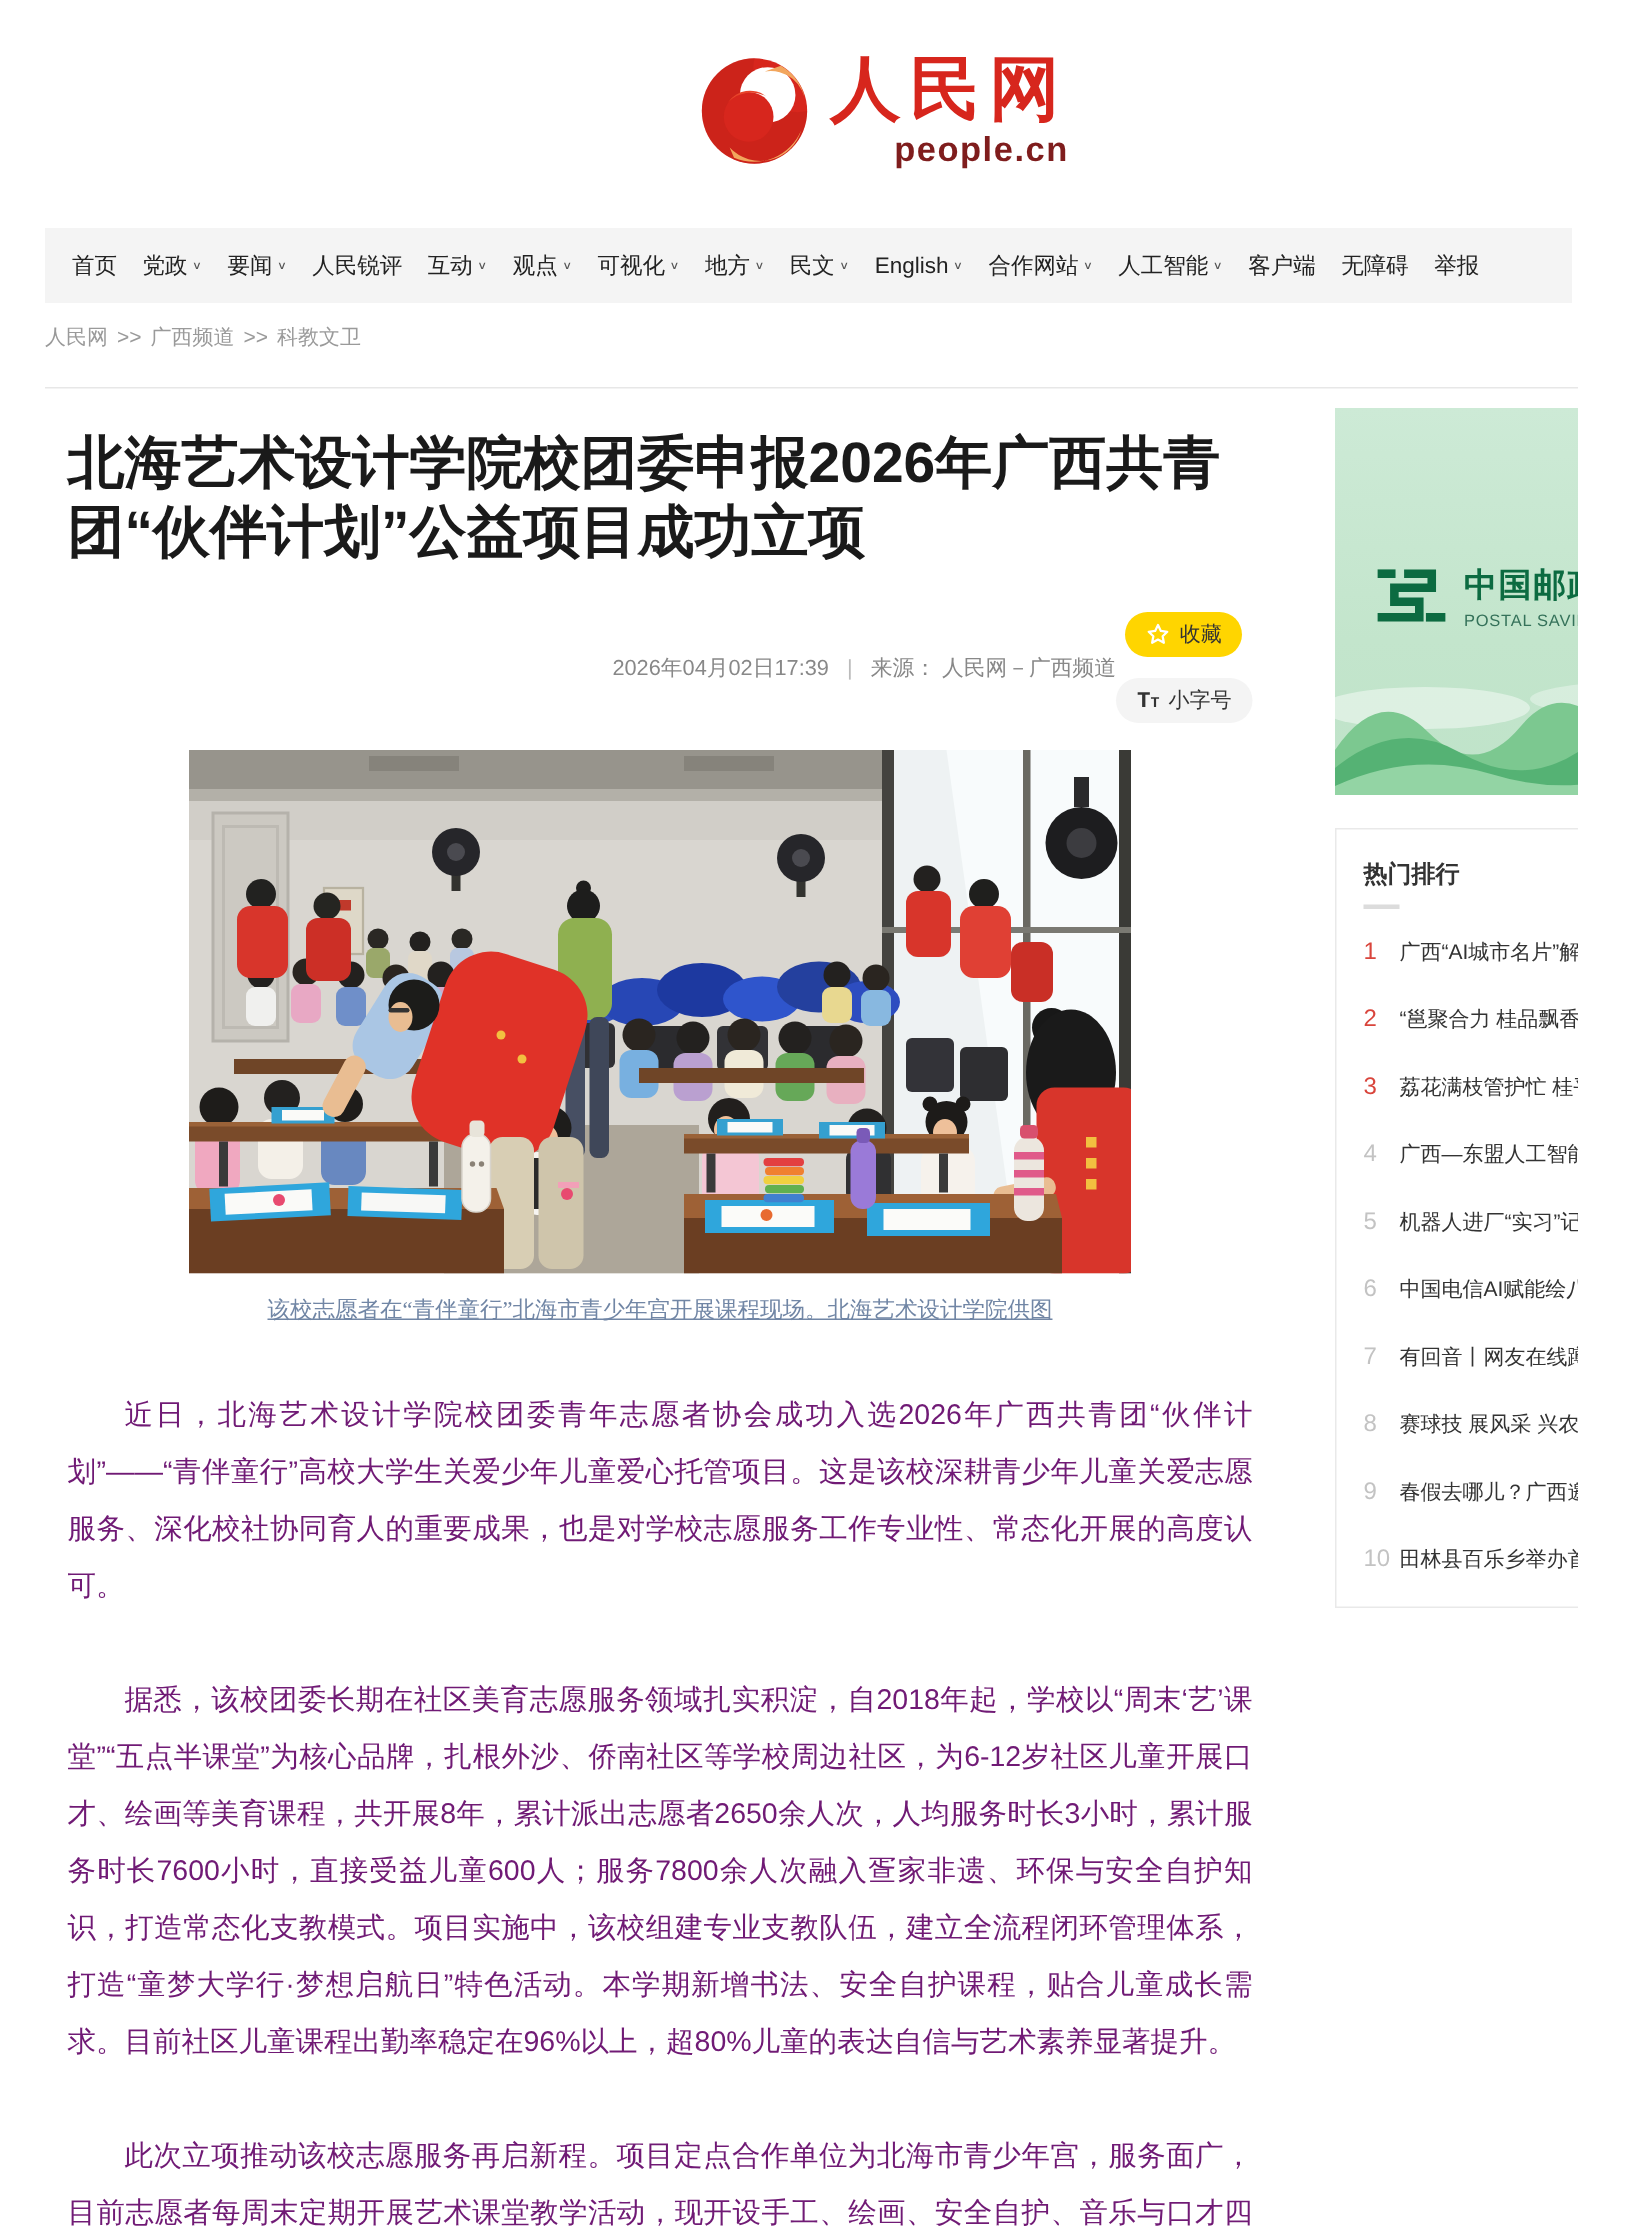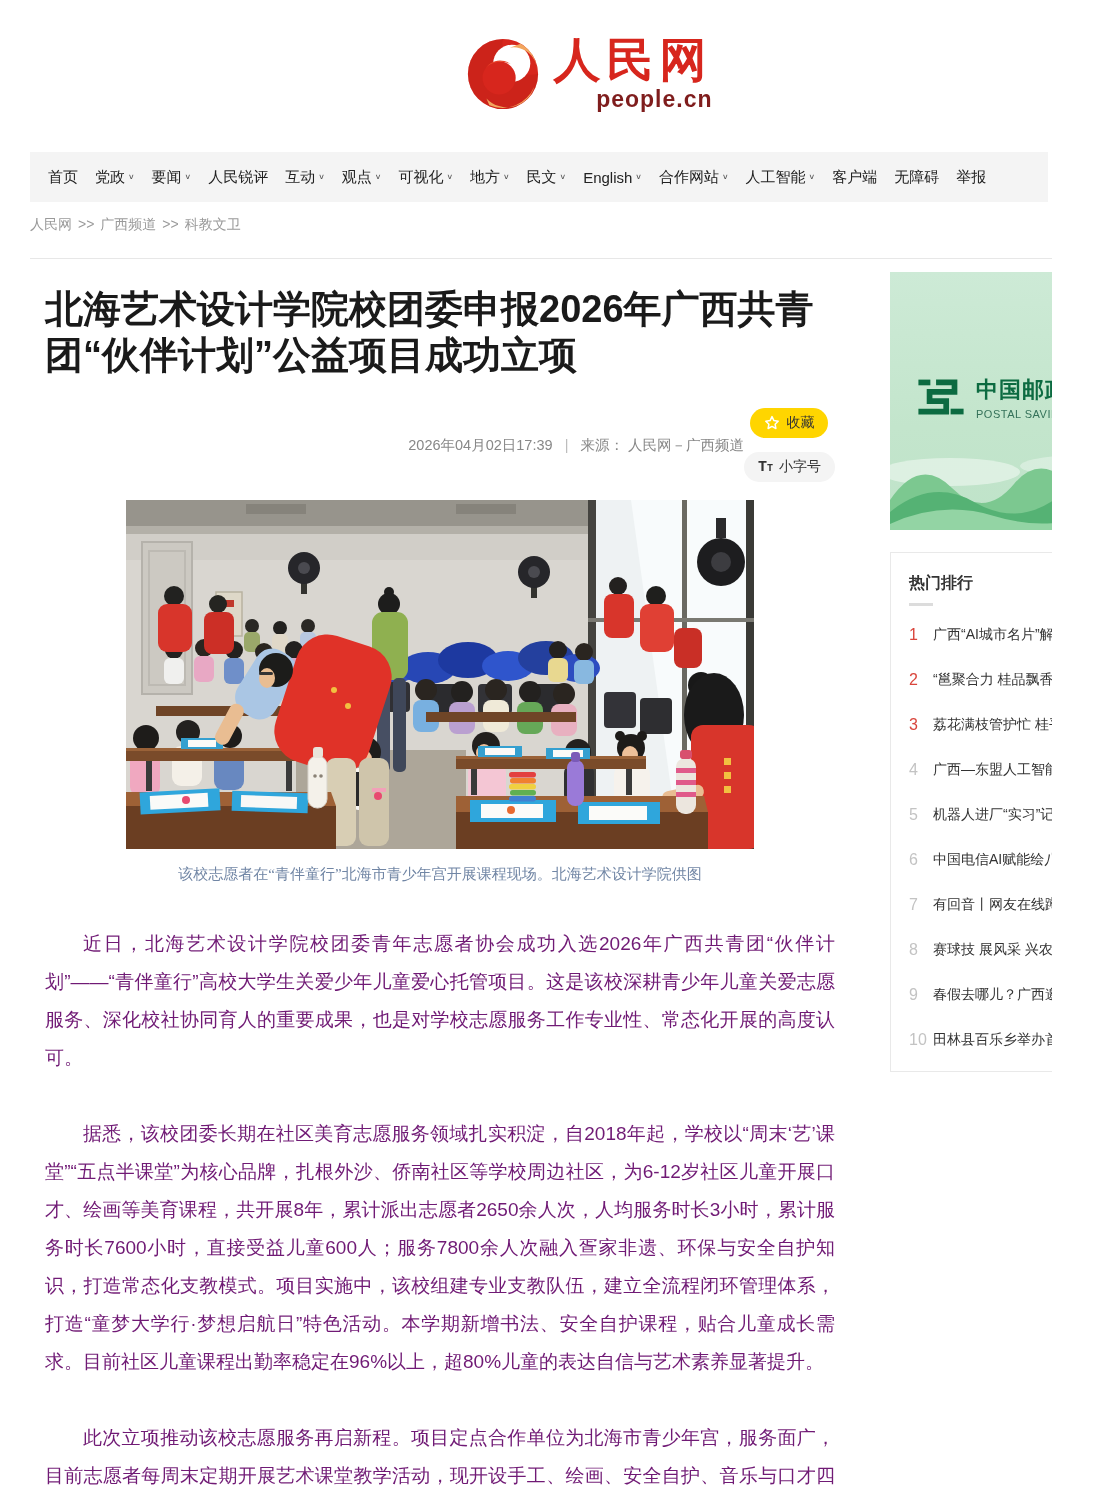--- a/index.html
+++ b/index.html
@@ -42,21 +42,21 @@
   .btn-pill { display:flex; align-items:center; gap:6px; height:30px; border-radius:15px;
               padding:0 14px; font-size:14px; color:#333; border:none; cursor:pointer; }
   .btn-collect { background:#ffd500; }
   .btn-font { background:#f4f4f4; }
   .tt-glyph { font-family:Liberation Mono, monospace; font-weight:bold; font-size:15px; }
   .tt-glyph small { font-size:10px; }
 
   .photo-wrap { width:628px; height:349px; margin:18px auto 0; }
   .photo-wrap svg { display:block; width:100%; height:100%; }
   .photo-caption { max-width:600px; margin:12px auto 12px; text-align:center;
-                   font-family:"Liberation Serif", serif; font-size:15px; line-height:26px; color:#7186a5; }
+                   font-family:"Liberation Serif", serif; font-size:15px; line-height:26px; color:#7186a5;text-decoration:underline; }
 
   .article-body p { font-size:19px; line-height:38px; text-align:justify; text-indent:2em; color:#701a75; margin-top:38px; }
 
   
   .ad-banner { position:relative; width:280px; height:258px; overflow:hidden;
                background:linear-gradient(180deg,#cdead6 0%,#c3e5cc 60%,#bfe3c9 100%); }
   .ad-content { position:absolute; left:24px; top:98px; display:flex; align-items:center; gap:8px; }
   .ad-text .cn { font-size:22px; font-weight:bold; color:#0c6b41; white-space:nowrap; letter-spacing:1px; }
   .ad-text .en { font-size:11px; color:#35725a; white-space:nowrap; margin-top:3px; letter-spacing:.5px; }
   .ad-hills { position:absolute; left:0; bottom:0; width:100%; height:88px; }

